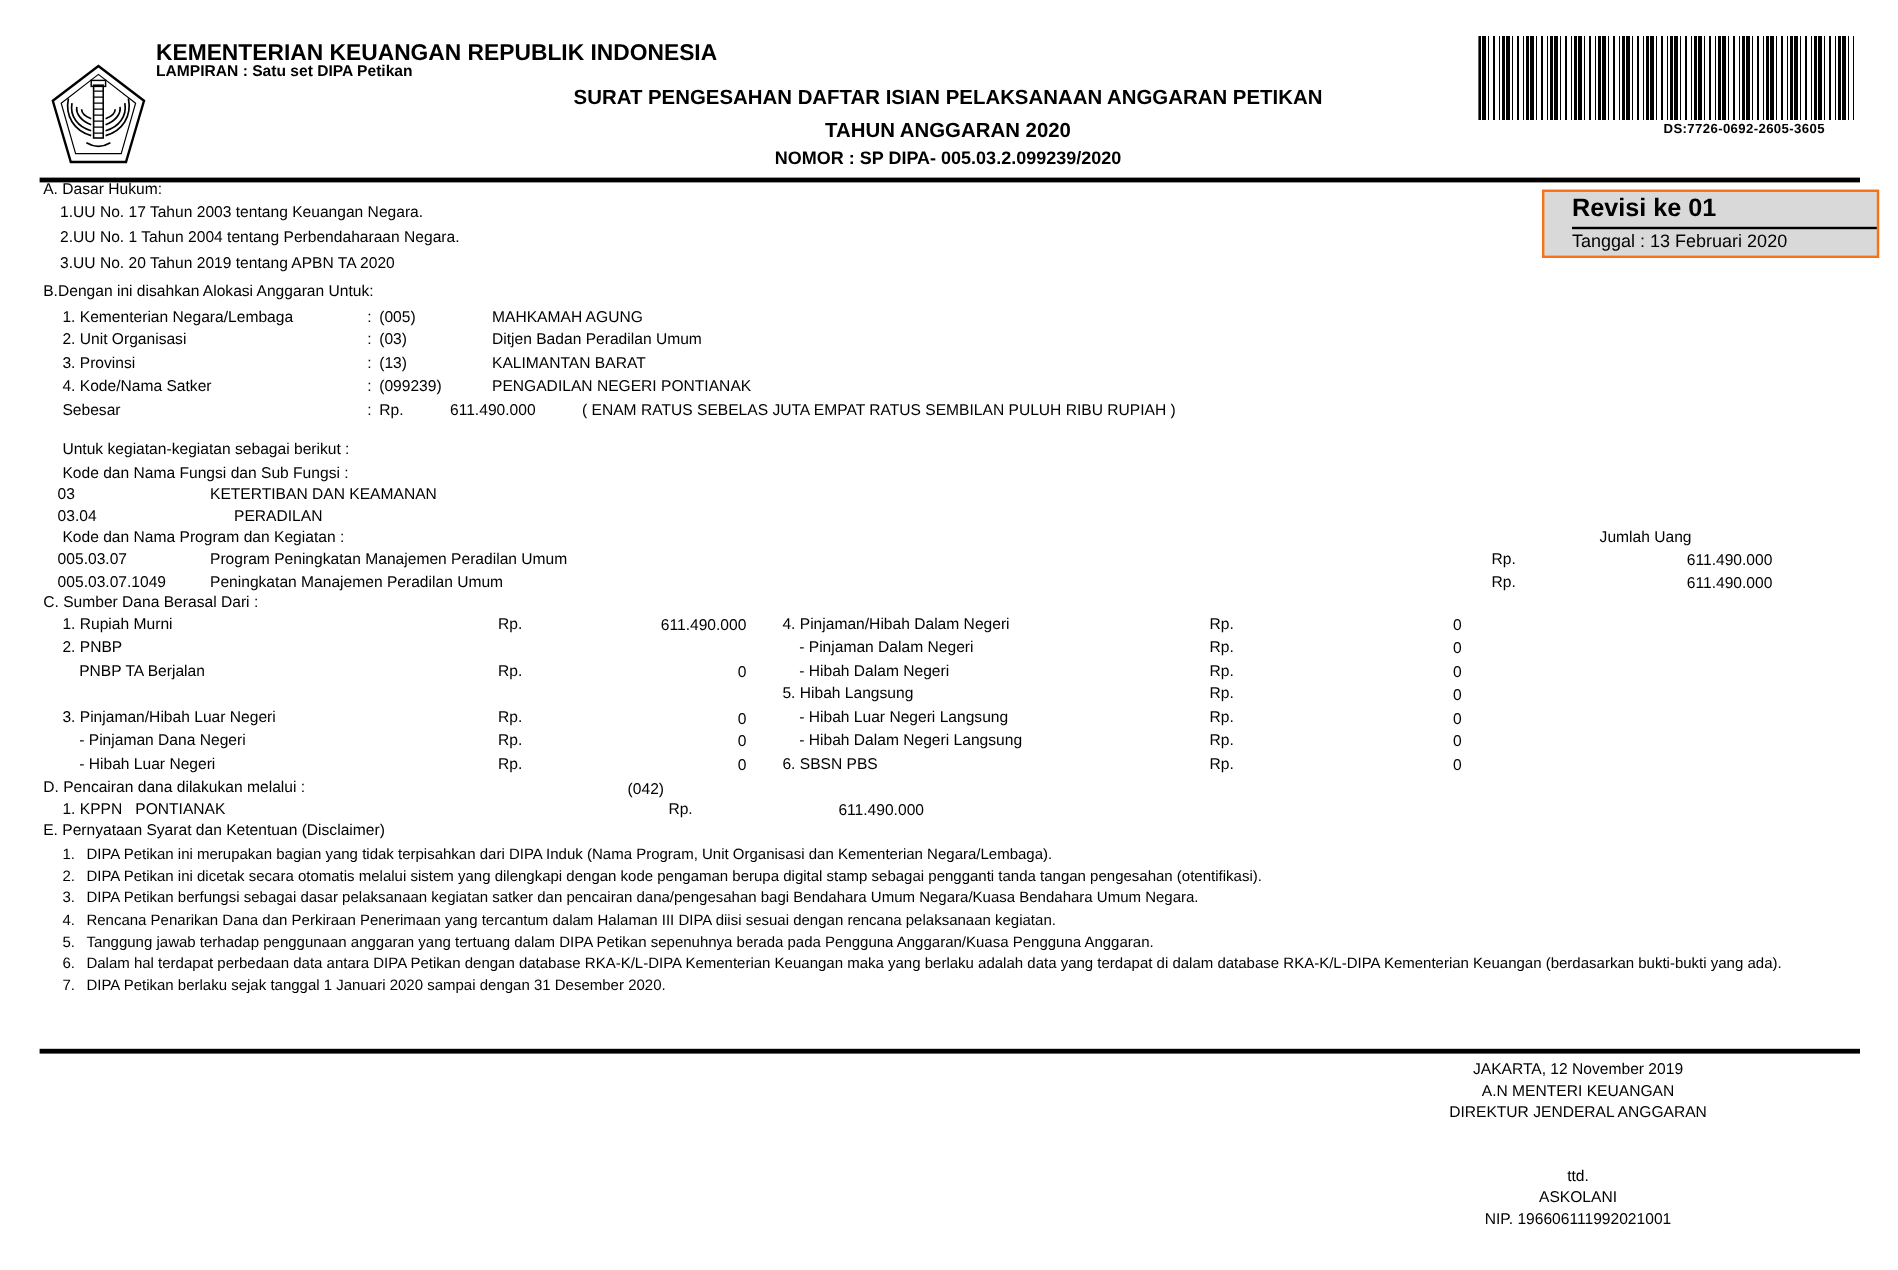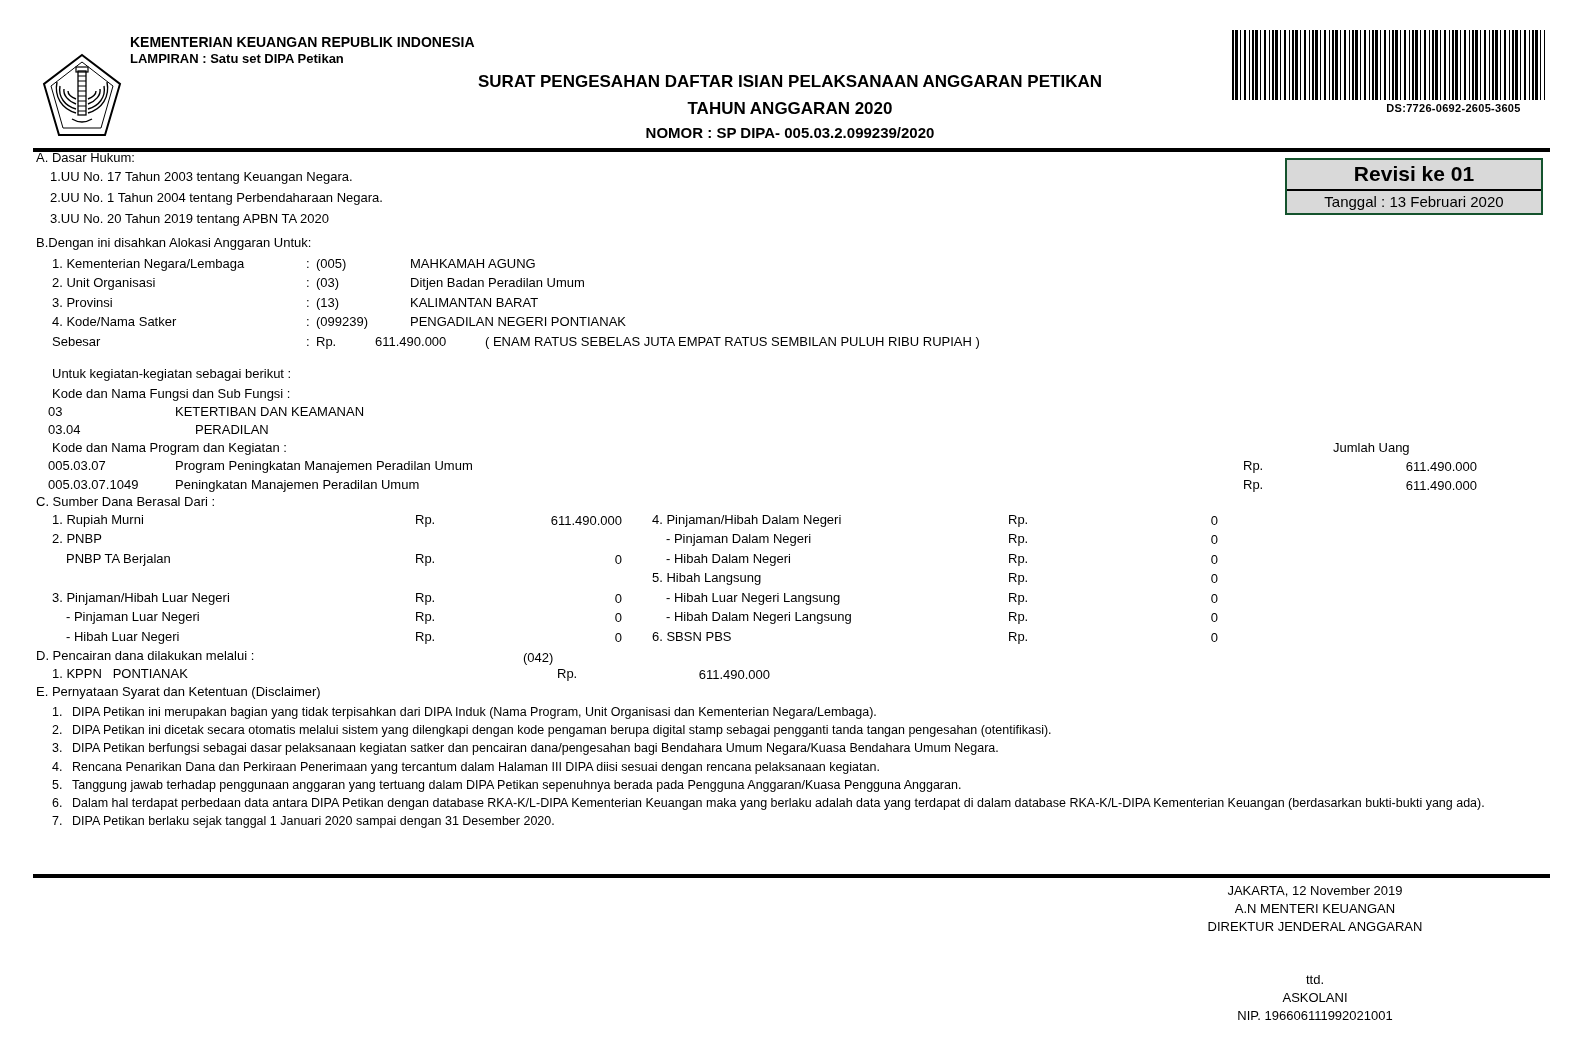--- a/index.html
+++ b/index.html
@@ -5,21 +5,21 @@
   html,body{margin:0;padding:0;background:#fff;}
   .page{position:relative;width:1582px;height:1058px;background:#fff;overflow:hidden;
         font-family:"Liberation Sans", sans-serif;color:#000;font-size:13px;}
   .t{position:absolute;white-space:nowrap;line-height:1.15;}
   .b{font-weight:bold;}
   .ctr{text-align:center;}
   .rule{position:absolute;background:#000;}
   .barcode{position:absolute;left:1232px;top:30px;width:313px;height:70px;
     background:repeating-linear-gradient(90deg,#000 0 2px,#fff 2px 3px,#000 3px 6px,#fff 6px 8px,#000 8px 9px,#fff 9px 12px,#000 12px 14px,#fff 14px 17px,#000 17px 18px,#fff 18px 20px);}
   .ds{position:absolute;left:1297px;top:102px;width:313px;text-align:center;font-size:11px;font-weight:bold;letter-spacing:.3px;}
-  .revisi{position:absolute;left:1285px;top:158px;width:254px;border:2px solid #14532d;background:#d9d9d9;text-align:center;}
+  .revisi{position:absolute;left:1285px;top:158px;width:254px;border:2px solid #f97316;background:#d9d9d9;text-align:left;padding-left:23px;}
   .revisi .top{font-weight:bold;font-size:21px;padding:2px 0 3px;border-bottom:2px solid #000;}
   .revisi .bot{font-size:15px;padding:2px 0 3px;}
   .eitem{font-size:12.5px;}
   .amt{position:absolute;white-space:nowrap;text-align:right;}
 </style>
 </head>
 <body>
 
 <div class="page">
 
@@ -27,21 +27,21 @@
     <path d="M40 2 L78 31 L63 82 L17 82 L2 31 Z" fill="none" stroke="#000" stroke-width="2"></path>
     <path d="M40 9 L71 33 L59 75 L21 75 L9 33 Z" fill="none" stroke="#000" stroke-width="1"></path>
     <rect x="36" y="18" width="8" height="44" fill="none" stroke="#000" stroke-width="1.3"></rect>
     <path d="M36 23 h8 M36 28 h8 M36 33 h8 M36 38 h8 M36 43 h8 M36 48 h8 M36 53 h8 M36 58 h8" stroke="#000" stroke-width="1"></path>
     <rect x="34" y="14" width="12" height="5" fill="none" stroke="#000" stroke-width="1.2"></rect>
     <path d="M34 60 C20 56 12 44 15 29 M34 56 C23 53 16 44 18 33 M34 51 C26 48 21 42 22 36 M34 46 C29 44 26 41 26 38" fill="none" stroke="#000" stroke-width="1.4"></path>
     <path d="M46 60 C60 56 68 44 65 29 M46 56 C57 53 64 44 62 33 M46 51 C54 48 59 42 58 36 M46 46 C51 44 54 41 54 38" fill="none" stroke="#000" stroke-width="1.4"></path>
     <path d="M30 66 Q40 72 50 66" fill="none" stroke="#000" stroke-width="1.4"></path>
   </svg>
 
-  <div class="t b" style="left:130px;top:34px;font-size:14px;">KEMENTERIAN KEUANGAN REPUBLIK INDONESIA</div>
+  <div class="t b" style="left:130px;top:34px;font-size:19px;">KEMENTERIAN KEUANGAN REPUBLIK INDONESIA</div>
   <div class="t b" style="left:130px;top:52px;">LAMPIRAN : Satu set DIPA Petikan</div>
 
   <div class="t b ctr" style="left:200px;top:72px;width:1180px;font-size:17px;">SURAT PENGESAHAN DAFTAR ISIAN PELAKSANAAN ANGGARAN PETIKAN</div>
   <div class="t b ctr" style="left:200px;top:99px;width:1180px;font-size:17px;">TAHUN ANGGARAN 2020</div>
   <div class="t b ctr" style="left:200px;top:124px;width:1180px;font-size:15px;">NOMOR : SP DIPA- 005.03.2.099239/2020</div>
 
   <div class="barcode"></div>
   <div class="ds">DS:7726-0692-2605-3605</div>
 
   <div class="rule" style="left:33px;top:148px;width:1517px;height:4px;"></div>
@@ -128,21 +128,21 @@
   <div class="t" style="left:1008px;top:571px;">Rp.</div>
   <div class="amt" style="left:1100px;top:571px;width:118px;">0</div>
 
   <div class="t" style="left:52px;top:591px;">3. Pinjaman/Hibah Luar Negeri</div>
   <div class="t" style="left:415px;top:591px;">Rp.</div>
   <div class="amt" style="left:500px;top:591px;width:122px;">0</div>
   <div class="t" style="left:666px;top:591px;">- Hibah Luar Negeri Langsung</div>
   <div class="t" style="left:1008px;top:591px;">Rp.</div>
   <div class="amt" style="left:1100px;top:591px;width:118px;">0</div>
 
-  <div class="t" style="left:66px;top:610px;">- Pinjaman Luar Negeri</div>
+  <div class="t" style="left:66px;top:610px;">- Pinjaman Dana Negeri</div>
   <div class="t" style="left:415px;top:610px;">Rp.</div>
   <div class="amt" style="left:500px;top:610px;width:122px;">0</div>
   <div class="t" style="left:666px;top:610px;">- Hibah Dalam Negeri Langsung</div>
   <div class="t" style="left:1008px;top:610px;">Rp.</div>
   <div class="amt" style="left:1100px;top:610px;width:118px;">0</div>
 
   <div class="t" style="left:66px;top:630px;">- Hibah Luar Negeri</div>
   <div class="t" style="left:415px;top:630px;">Rp.</div>
   <div class="amt" style="left:500px;top:630px;width:122px;">0</div>
   <div class="t" style="left:652px;top:630px;">6. SBSN PBS</div>

